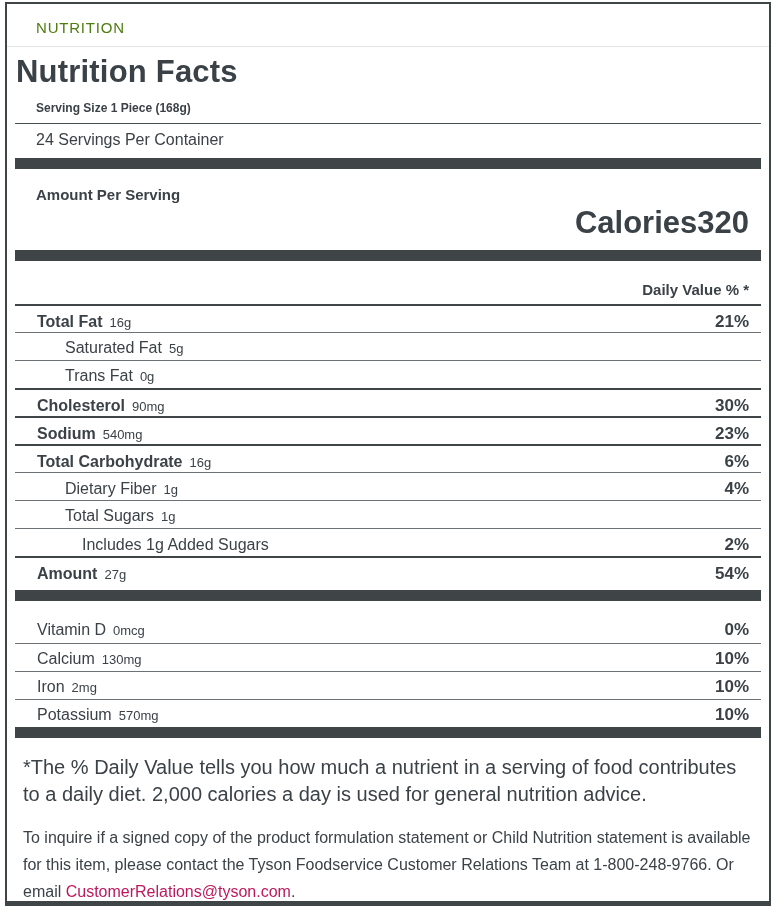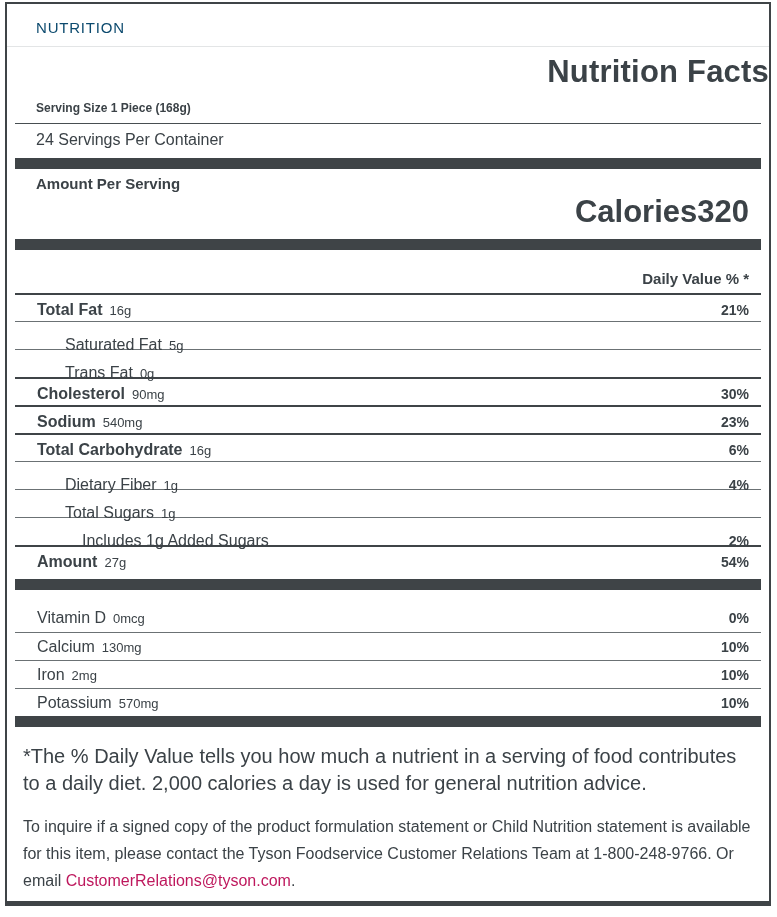--- a/index.html
+++ b/index.html
@@ -15,46 +15,45 @@
     height:904px;
     border:2px solid #3f4447;
     border-bottom-width:5px;
     overflow:hidden;
     background:#ffffff;
   }
   .eyebrow{
     padding:15px 0 10px 29px;
     font-size:15px;
     letter-spacing:.8px;
-    color:#0c4a6e;
+    color:#4d7c0f;
   }
   .light-rule{border-top:1px solid #e3e5e6;height:0;}
   .title{
     font-size:31px;
     font-weight:bold;
     letter-spacing:.2px;
     margin:7px 0 11px 9px;
-    text-align:right;
   }
   .serving{
     font-size:12px;
     font-weight:bold;
     padding:0 0 8px 29px;
   }
   .rule-dark{border-top:1px solid #474e51;height:0;margin:0 8px;}
   .servings-per{
     font-size:16px;
     padding:7px 0 9px 29px;
   }
   .bar{height:11px;background:#3f4447;margin:0 8px;}
   .bar.mt6{margin-top:6px;}
   .aps{
     font-size:15px;
     font-weight:bold;
-    margin:6px 0 0 29px;
+    margin:17px 0 0 29px;
   }
   .cal-row{
     display:flex;justify-content:flex-end;align-items:baseline;
     margin:2px 20px 9px 22px;
     font-size:31px;font-weight:bold;
   }
   .dv-header{
     text-align:right;
     font-size:15px;font-weight:bold;
     margin:20px 20px 6px 0;
@@ -63,23 +62,23 @@
   .row{
     box-sizing:border-box;
     display:flex;align-items:baseline;
     height:28px;padding:6px 12px 0 22px;
     border-top:2px solid #3f4447;
     font-size:16px;
   }
   .row .nname{font-weight:bold;}
   .row.sub{border-top:1px solid #6b7174;padding-left:50px;}
   .row.subsub{border-top:1px solid #6b7174;padding-left:67px;}
-  .row.sub .nname,.row.subsub .nname{font-weight:normal;margin-top:8px;}
+  .row.sub .nname,.row.subsub .nname{font-weight:normal;}
   .amt{font-size:13px;margin-left:7px;position:relative;top:0;}
-  .dvv{margin-left:auto;font-weight:bold;font-size:14px;}
+  .dvv{margin-left:auto;font-weight:bold;font-size:17px;}
   .vitamins{margin:14px 8px 0 8px;}
   .vrow{
     box-sizing:border-box;
     display:flex;align-items:baseline;
     height:28px;padding:5px 12px 0 22px;
     font-size:16px;
   }
   .vrow + .vrow{border-top:1px solid #6b7174;}
   .footnote{
     margin:16px 0 0 0;

